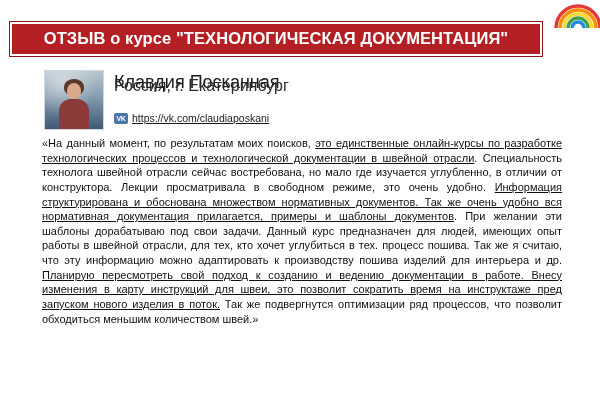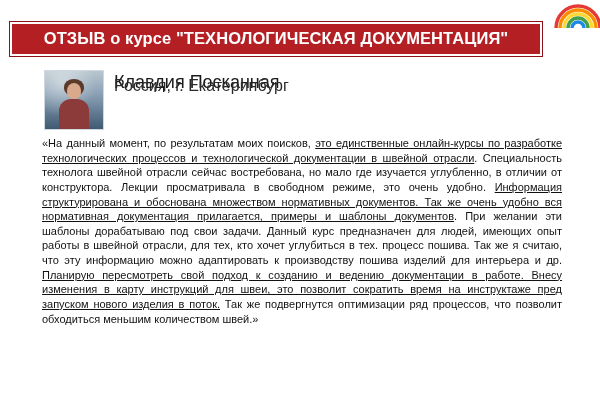--- a/index.html
+++ b/index.html
@@ -196,15 +196,19 @@
 
 <div class="author-block">
   <div class="avatar">
     <div class="a-bg"></div>
     <div class="a-hair"></div>
     <div class="a-head"></div>
     <div class="a-body"></div>
   </div>
   <div class="author-name">Клавдия Посканная</div>
   <div class="author-city">Россия, г. Екатеринбург</div>
+  <div class="author-link-row">
+    <div class="vk-icon">VK</div>
+    <span class="author-link">https://vk.com/claudiaposkani</span>
+  </div>
 </div>
 
 <div class="review-body"><span>«На данный момент, по результатам моих поисков, </span><u>это единственные онлайн-курсы по разработке технологических процессов и технологической документации в швейной отрасли</u><span>. Специальность технолога швейной отрасли сейчас востребована, но мало где изучается углубленно, в отличии от конструктора. Лекции просматривала в свободном режиме, это очень удобно. </span><u>Информация структурирована и обоснована множеством нормативных документов. Так же очень удобно вся нормативная документация прилагается, примеры и шаблоны документов</u><span>. При желании эти шаблоны дорабатываю под свои задачи. Данный курс предназначен для людей, имеющих опыт работы в швейной отрасли, для тех, кто хочет углубиться в тех. процесс пошива. Так же я считаю, что эту информацию можно адаптировать к производству пошива изделий для интерьера и др. </span><u>Планирую пересмотреть свой подход к созданию и ведению документации в работе. Внесу изменения в карту инструкций для швеи, это позволит сократить время на инструктаже пред запуском нового изделия в поток.</u><span> Так же подвергнутся оптимизации ряд процессов, что позволит обходиться меньшим количеством швей.»</span></div>
 
 </body></html>

